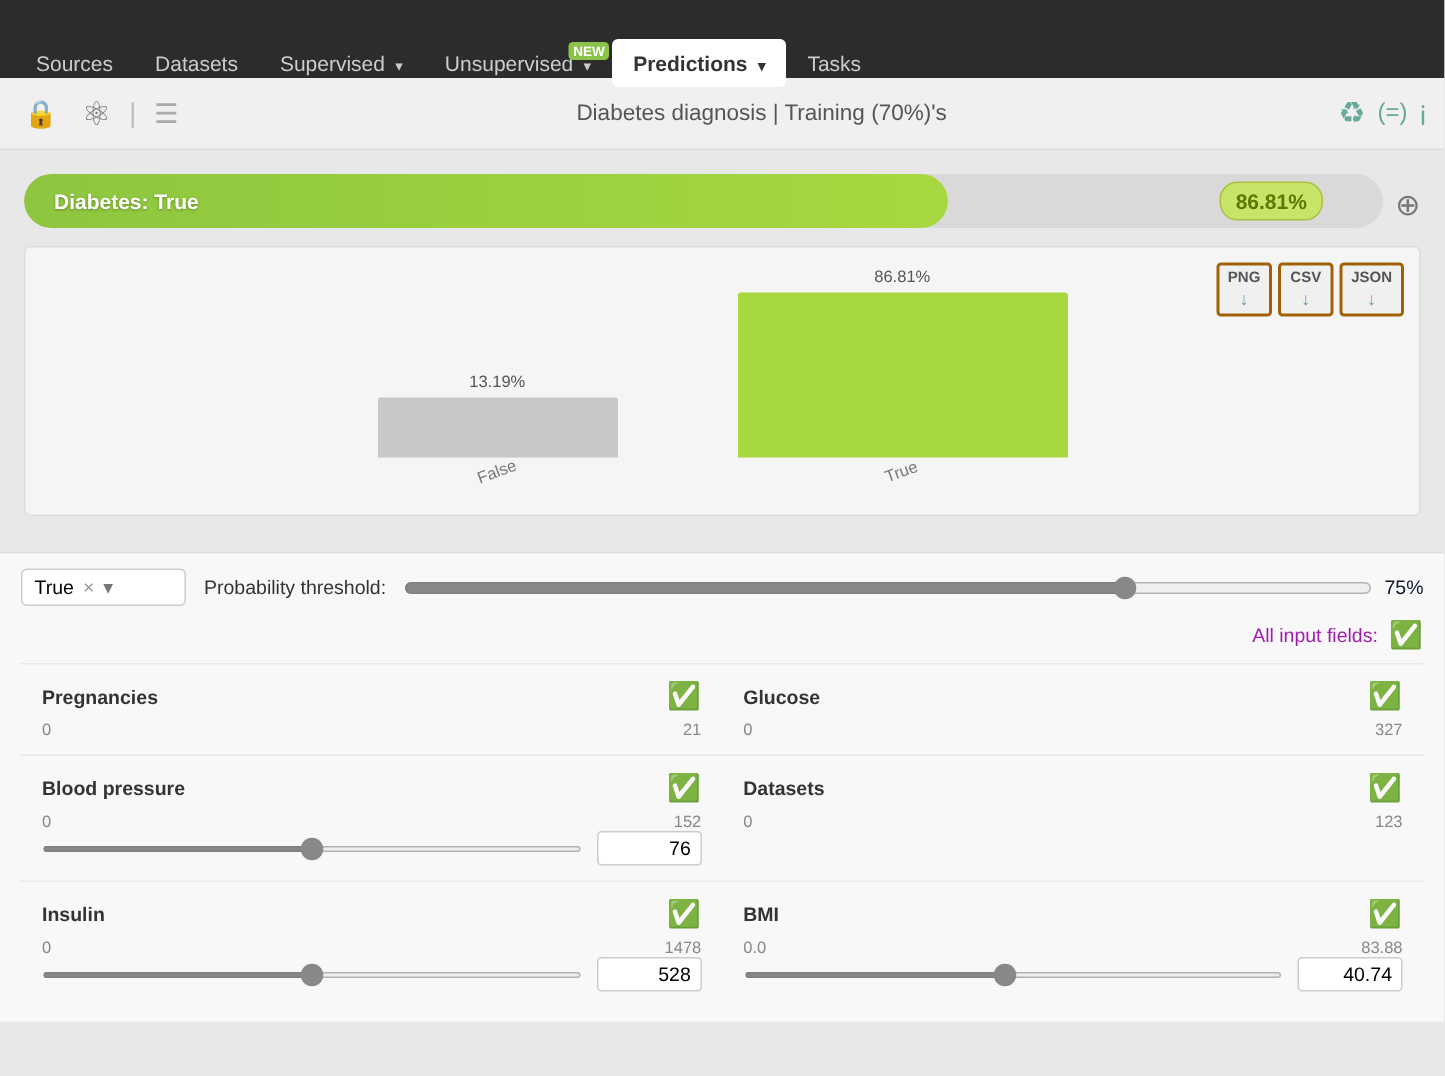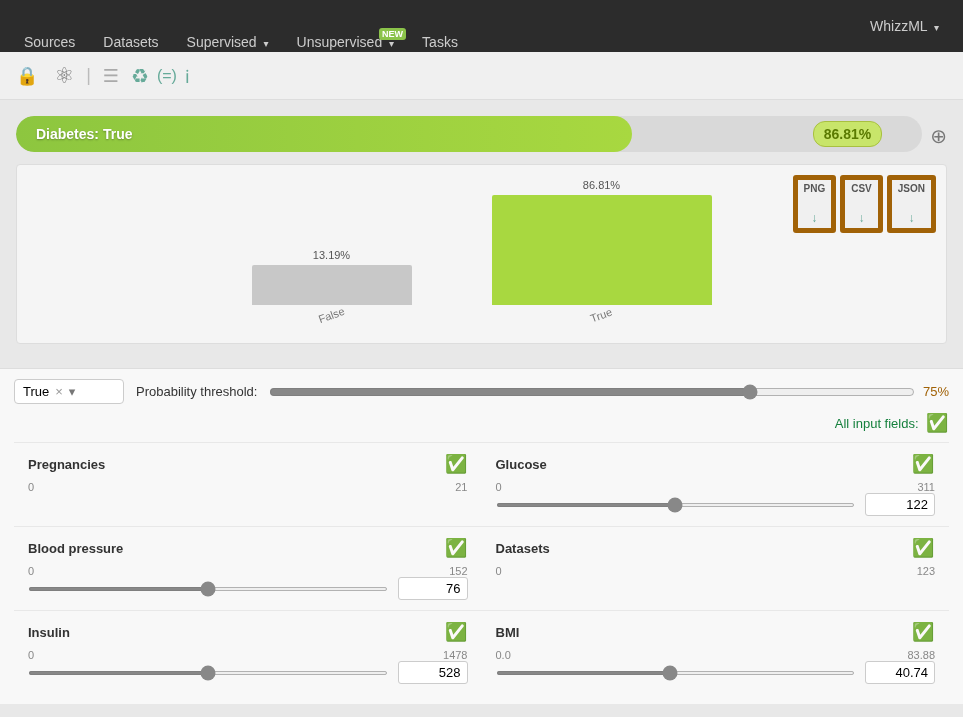--- a/index.html
+++ b/index.html
@@ -23,41 +23,41 @@
     
     .prediction-area { background: #e8e8e8; padding: 16px; }
     .prediction-bar-container { background: #d9d9d9; border-radius: 30px; display: flex; align-items: center; overflow: hidden; height: 36px; position: relative; margin-bottom: 4px; }
     .prediction-bar-fill { background: linear-gradient(to right, #8dc63f, #a8d840); height: 100%; border-radius: 30px; display: flex; align-items: center; padding-left: 20px; width: 68%; }
     .prediction-bar-label { color: #fff; font-weight: bold; font-size: 14px; text-shadow: 0 1px 2px rgba(0,0,0,0.3); }
     .prediction-pct-badge { position: absolute; right: 40px; background: #c8e56a; color: #5a7a00; font-weight: bold; font-size: 14px; padding: 4px 10px; border-radius: 12px; border: 1px solid #a8c040; }
 
     
     .chart-container { background: #f5f5f5; border: 1px solid #ddd; border-radius: 4px; margin: 8px 0; padding: 16px 20px 10px; position: relative; min-height: 180px; }
     .chart-export-btns { position: absolute; top: 10px; right: 10px; display: flex; gap: 4px; }
-    .export-btn { background: #f0f0f0; border: 5px solid #a16207; border-radius: 3px; padding: 3px 6px; font-size: 10px; font-weight: bold; color: #555; cursor: pointer; display: flex; flex-direction: column; align-items: center; gap: 17px; }
+    .export-btn { background: #f0f0f0; border: 2px solid #a16207; border-radius: 3px; padding: 3px 6px; font-size: 10px; font-weight: bold; color: #555; cursor: pointer; display: flex; flex-direction: column; align-items: center; gap: 1px; }
     .export-btn .dl-arrow { color: #6a9; font-size: 12px; }
     .bar-group { display: flex; flex-direction: column; align-items: center; }
     .bar-pct-label { font-size: 11px; color: #555; margin-bottom: 4px; }
     .bar { border-radius: 2px 2px 0 0; }
     .bar-false { background: #c8c8c8; width: 160px; height: 40px; }
     .bar-true { background: #a8d840; width: 220px; height: 110px; }
     .bar-axis-label { font-size: 11px; color: #777; margin-top: 4px; transform: rotate(-20deg); }
 
     
     .controls-area { background: #f8f8f8; padding: 10px 14px; border-top: 1px solid #ddd; }
     .threshold-row { display: flex; align-items: center; gap: 12px; margin-bottom: 8px; }
     .class-selector { border: 1px solid #ccc; border-radius: 4px; padding: 4px 8px; font-size: 13px; background: #fff; display: flex; align-items: center; gap: 6px; min-width: 110px; }
     .class-selector .x-btn { color: #999; cursor: pointer; }
     .class-selector .arrow-btn { color: #777; cursor: pointer; }
     .threshold-label { font-size: 13px; color: #333; white-space: nowrap; }
     .threshold-slider-wrap { flex: 1; display: flex; align-items: center; gap: 8px; }
     .threshold-slider { flex: 1; accent-color: #888; }
-    .threshold-pct { font-size: 13px; color: #a16207; white-space: nowrap; }
+    .threshold-pct { font-size: 13px; color: #0f172a; white-space: nowrap; }
     .all-fields-row { display: flex; justify-content: flex-end; align-items: center; gap: 8px; margin-bottom: 8px; }
-    .all-fields-label { font-size: 13px; color: #15803d; }
+    .all-fields-label { font-size: 13px; color: #a21caf; }
     .check-green { color: #6a9; font-size: 18px; cursor: pointer; }
 
     
     .fields-grid { display: grid; grid-template-columns: 1fr 1fr; gap: 0; }
     .field-block { padding: 10px 14px; border-top: 1px solid #e8e8e8; }
     .field-header { display: flex; align-items: center; justify-content: space-between; margin-bottom: 6px; }
     .field-name { font-size: 13px; font-weight: bold; color: #333; }
     .field-range-row { display: flex; justify-content: space-between; font-size: 11px; color: #888; }
     .field-slider-row { display: flex; align-items: center; gap: 10px; }
     .field-slider { flex: 1; accent-color: #888; height: 4px; }
@@ -69,34 +69,35 @@
 <nav>
   <div class="top-nav">
     <span class="nav-item">Sources</span>
     <span class="nav-item">Datasets</span>
     <span class="nav-item">Supervised <span class="nav-arrow">▾</span></span>
     <span class="nav-item" style="position:relative;">
       <span>Unsupervised</span>
       <span class="badge-new">NEW</span>
       <span class="nav-arrow">▾</span>
     </span>
+    <span class="nav-item active">
+      <span>Predictions</span>
+      <span class="nav-arrow">▾</span>
+    </span>
     <span class="nav-item">Tasks</span>
     <span class="nav-spacer"></span>
-    <span class="nav-right">
-      <span>WhizzML</span>
-      <span class="nav-arrow">▾</span>
-    </span>
   </div>
 </nav>
 
 <div class="toolbar">
   <span class="toolbar-icon">🔒</span>
   <span class="toolbar-icon" style="font-size:22px;">⚛</span>
   <span style="color:#bbb;font-size:18px;">|</span>
   <span class="toolbar-icon" style="color:#aaa;">☰</span>
+  <span class="toolbar-title">Diabetes diagnosis | Training (70%)'s</span>
   <span class="toolbar-btn">♻</span>
   <span class="toolbar-btn" style="font-size:16px;">(=)</span>
   <span class="toolbar-btn" style="font-size:18px;">ℹ</span>
 </div>
 
 <div class="prediction-area">
   <div style="position:relative; display:flex; align-items:center; margin-bottom:2px;text-align:right;">
     <div class="prediction-bar-container" style="flex:1;">
       <div class="prediction-bar-fill">
         <span class="prediction-bar-label">Diabetes: True</span>
@@ -171,25 +172,21 @@
       </div>
     </div>
 
     <div class="field-block">
       <div class="field-header">
         <span class="field-name">Glucose</span>
         <span class="check-green">✅</span>
       </div>
       <div class="field-range-row">
         <span>0</span>
-        <span>311</span>
-      </div>
-      <div class="field-slider-row">
-        <input type="range" class="field-slider" min="0" max="244" value="122" style="">
-        <input type="text" class="field-value-input" value="122" style="">
+        <span>327</span>
       </div>
     </div>
 
     <div class="field-block">
       <div class="field-header">
         <span class="field-name">Blood pressure</span>
         <span class="check-green">✅</span>
       </div>
       <div class="field-range-row">
         <span>0</span>

